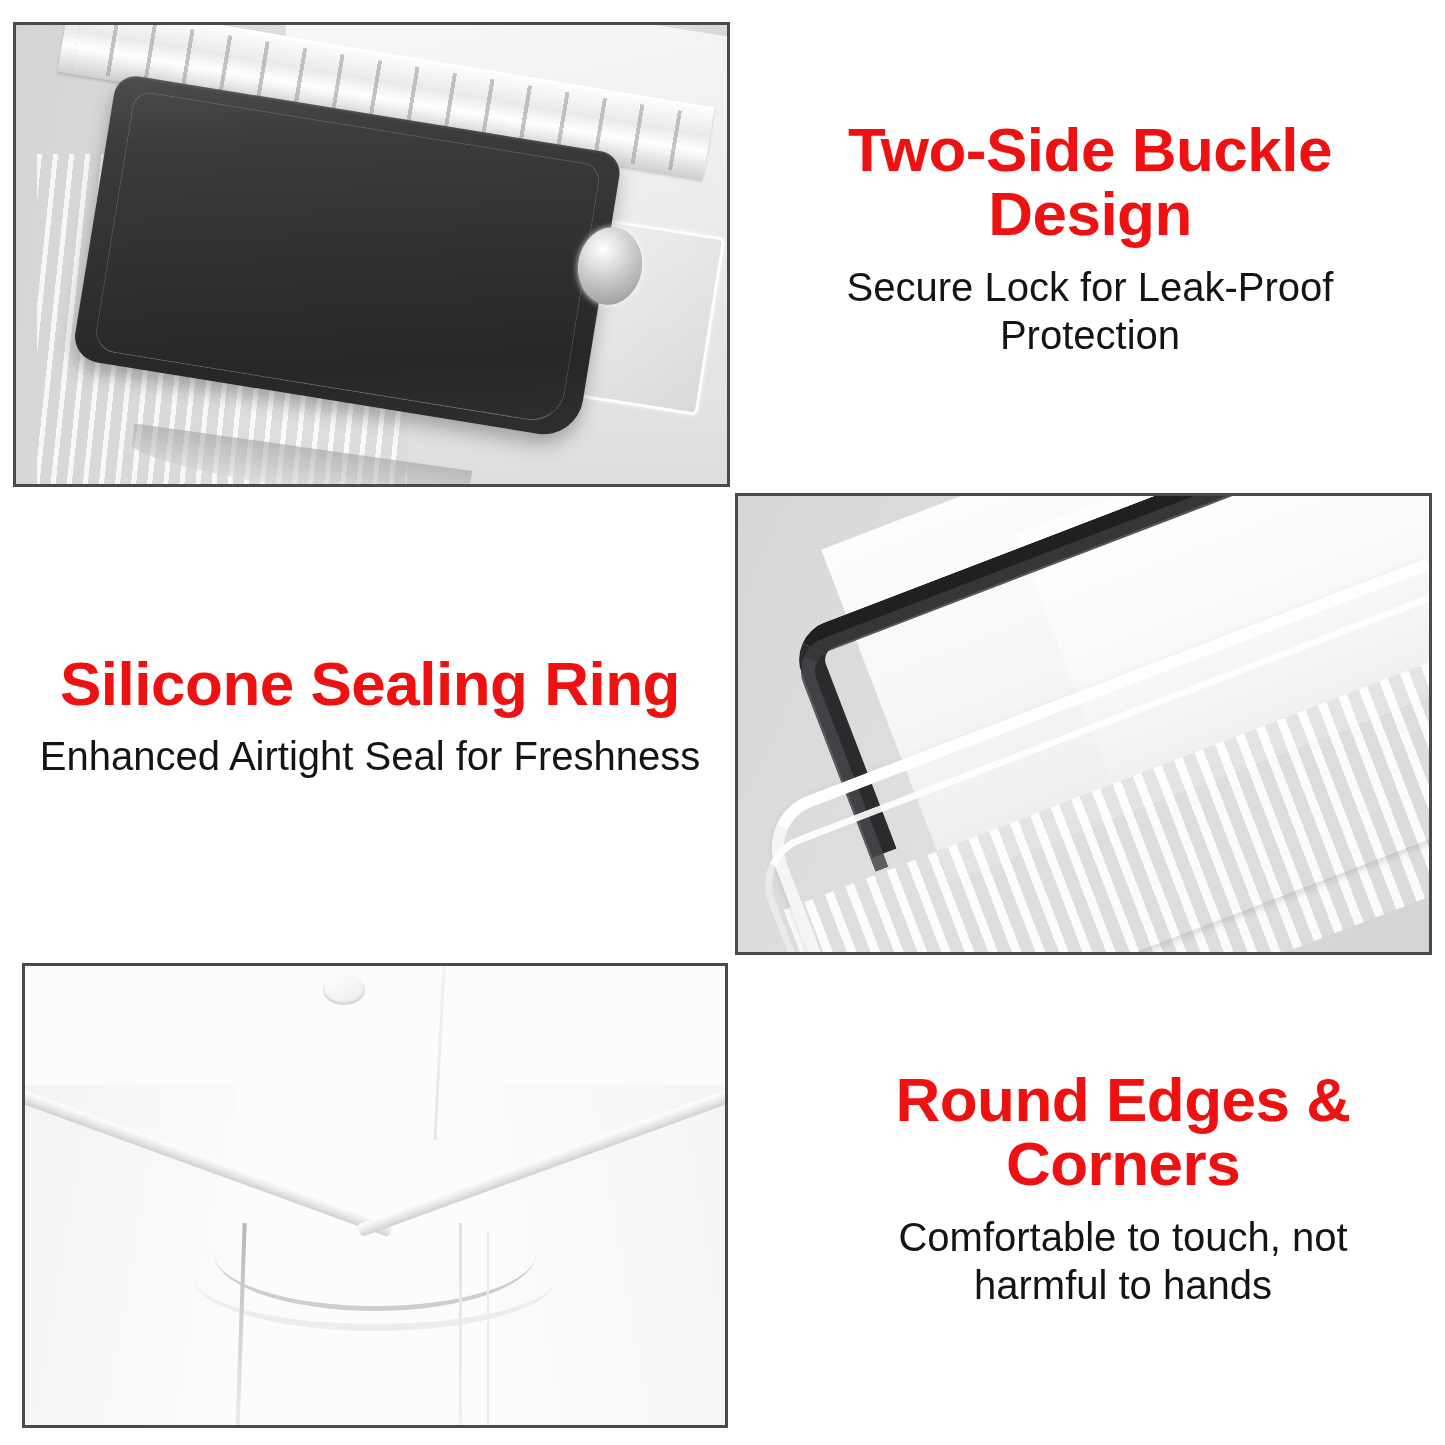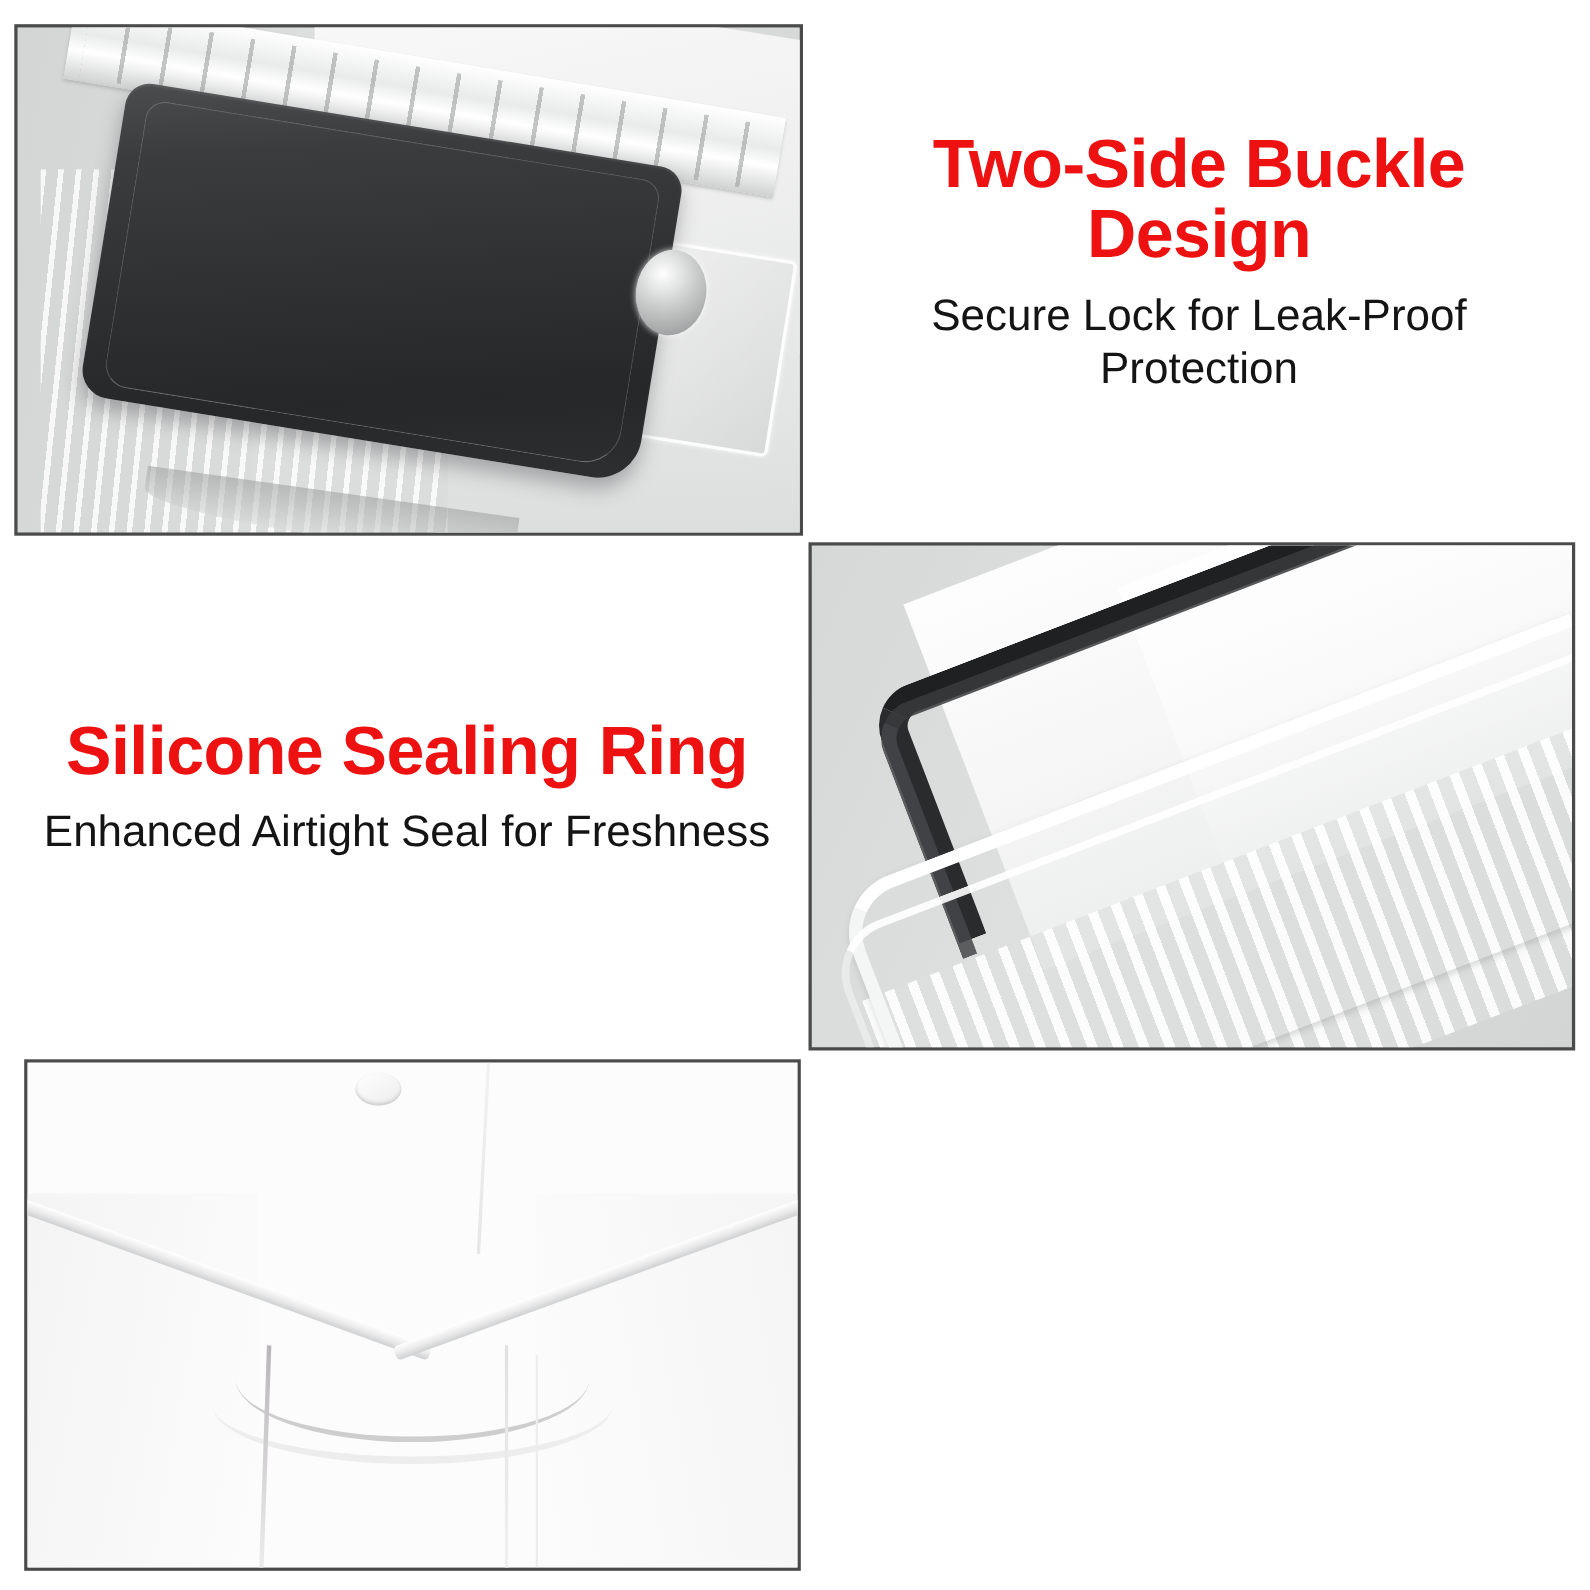--- a/index.html
+++ b/index.html
@@ -354,14 +354,18 @@
       <div class="cr-rim-l"></div>
       <div class="cr-rim-r"></div>
       <div class="cr-groove"></div>
       <div class="cr-groove2"></div>
       <div class="cr-edge"></div>
       <div class="cr-edge2"></div>
       <div class="cr-edge3"></div>
     </div>
   </div>
 
+  <div class="textblock tb-corner">
+    <div class="headline">Round Edges &amp; Corners</div>
+    <div class="subline">Comfortable to touch, not harmful to hands</div>
+  </div>
 
 </div>
 
 </body></html>

